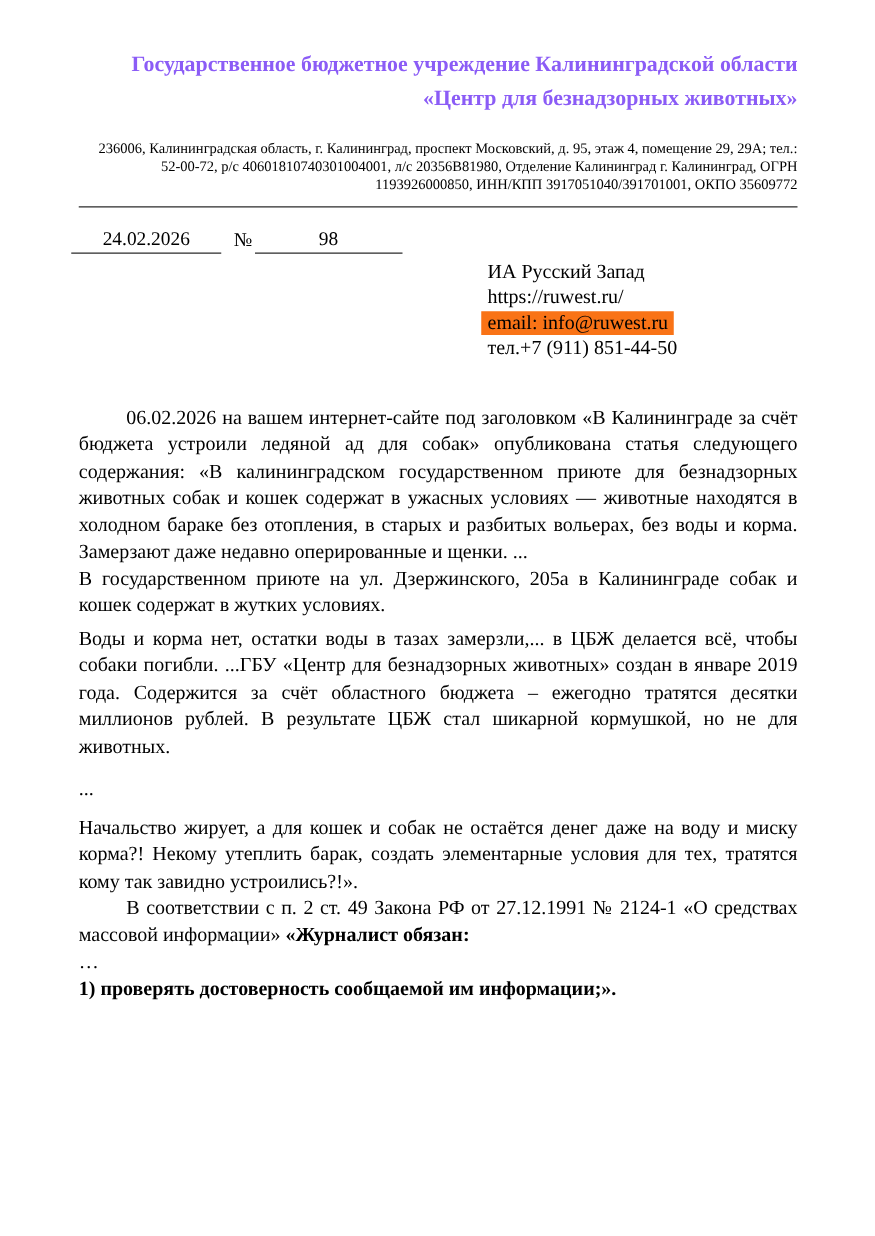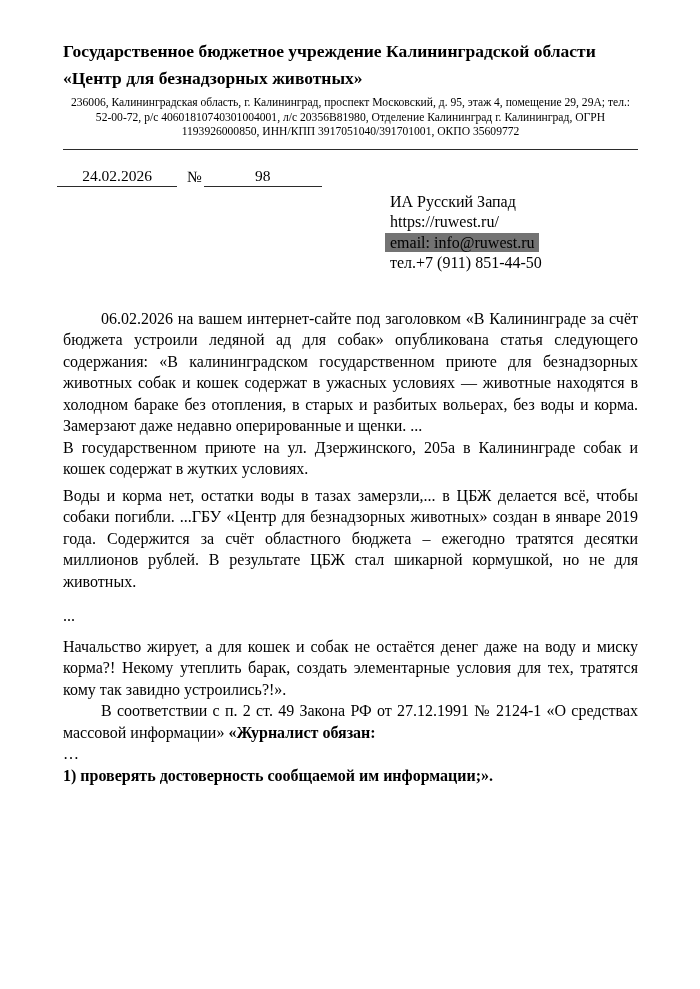--- a/index.html
+++ b/index.html
@@ -4,40 +4,40 @@
 <style>
   html, body { margin:0; padding:0; background:#ffffff; }
   .page {
     width:700px; height:989px; background:#ffffff; color:#000;
     font-family:"Liberation Serif","DejaVu Serif",serif;
     box-sizing:border-box; padding:38px 62px 0 63px;
     position:relative; overflow:hidden;
   }
   
   .org-title {
-    text-align:left; font-weight:bold; font-size:17.5px;
-    line-height:27px; color:#000000;
+    text-align:right; font-weight:bold; font-size:17.5px;
+    line-height:27px; color:#8b5cf6;
   }
   .org-address {
-    text-align:center; font-size:11.6px; line-height:14.5px;
-    margin-top:4px; color:#000;
+    text-align:right; font-size:11.6px; line-height:14.5px;
+    margin-top:20px; color:#000;
   }
   .sep { border-bottom:1.4px solid #2b2b2b; margin-top:9px; }
   .date-row {
     margin-top:16px; font-size:15.5px; line-height:20px;
     display:flex; align-items:flex-end;
   }
   .u { border-bottom:1.4px solid #2b2b2b; display:inline-block; text-align:center; }
   .u.date-seg { width:120px; margin-left:-6px; }
   .nsign { margin:0 2px 0 10px; }
   .u.num-seg { width:118px; }
   
   .recipient { margin-left:327px; margin-top:5px; font-size:16px; line-height:20.5px; }
   .recipient .link { color:#000000; cursor:pointer; }
-  .hl { background:#737373; padding:1px 5px; margin-left:-5px; }
+  .hl { background:#f97316; padding:1px 5px; margin-left:-5px; }
   
   .body-text { margin-top:34px; font-size:16px; line-height:21.5px; }
   .para { margin:0; text-align:justify; }
   .para.left { text-align:left; }
   .indent { text-indent:38px; }
   .b { font-weight:bold; }
   .gap-5 { margin-top:5px; }
   .gap-9 { margin-top:9px; }
   .gap-11 { margin-top:11px; }
   .gap-13 { margin-top:13px; }

